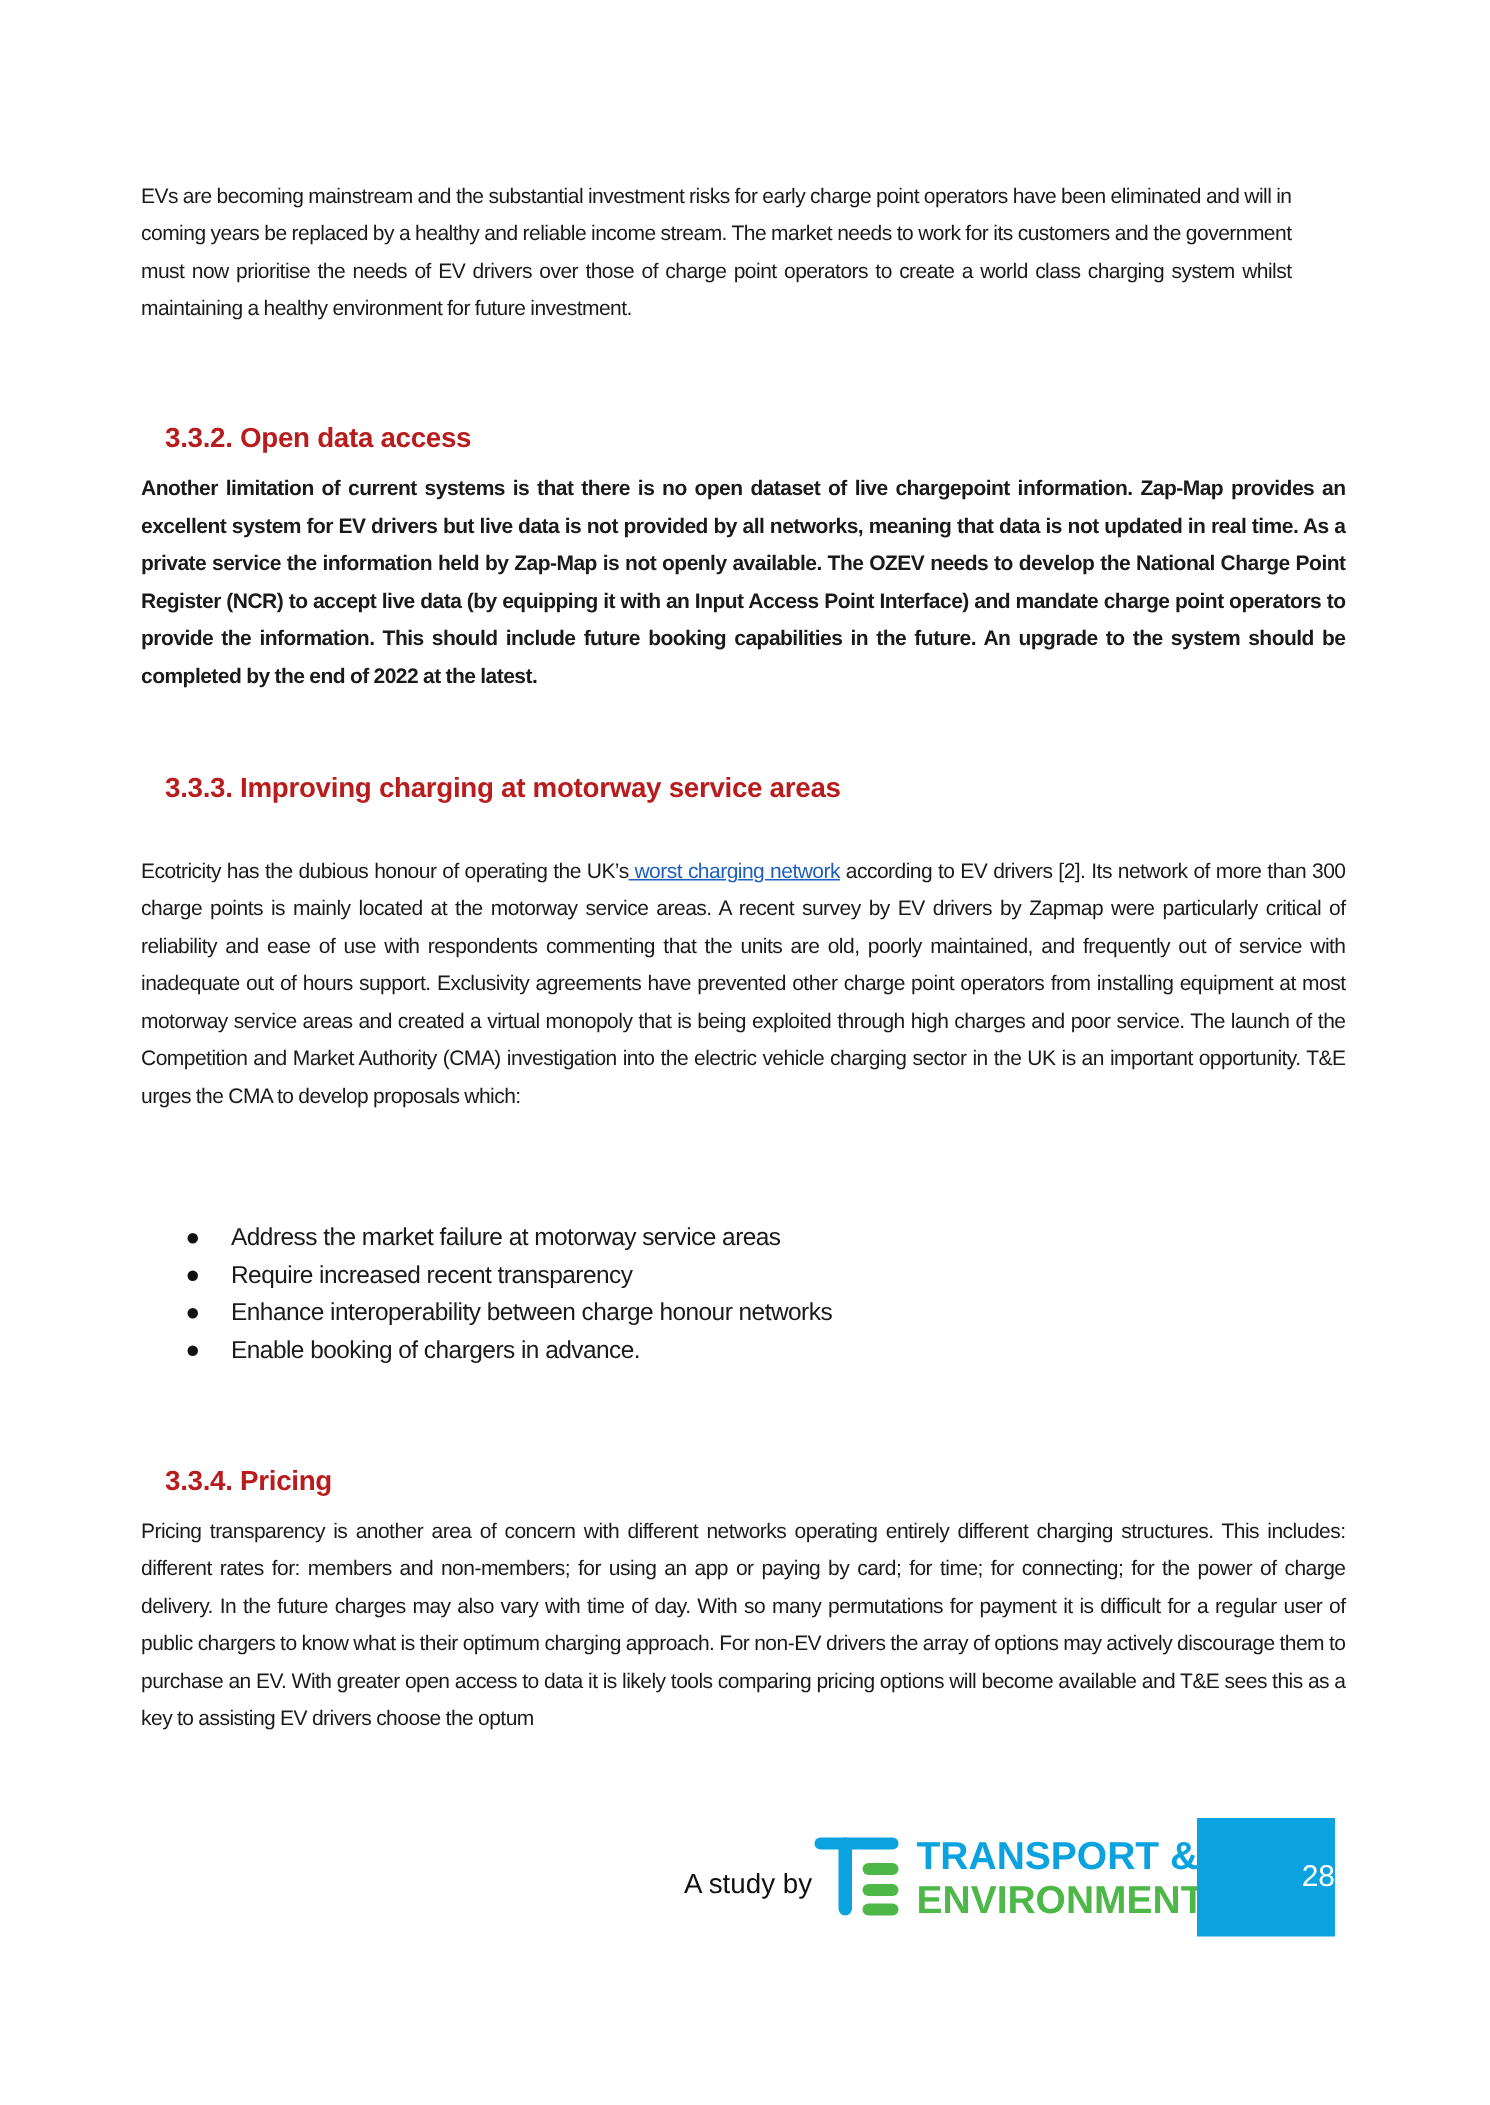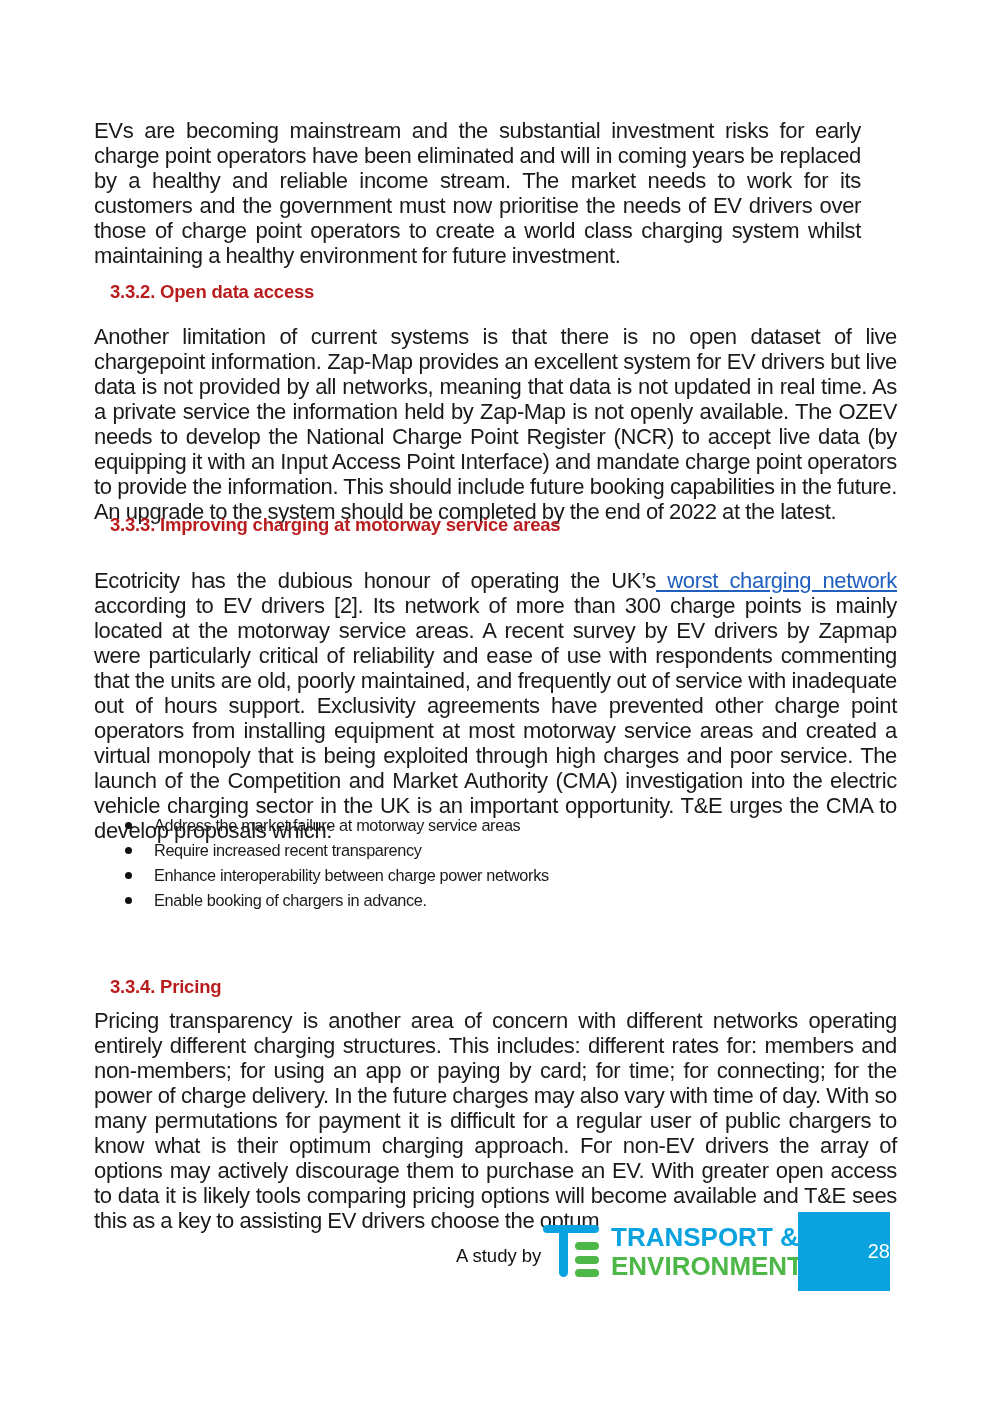--- a/index.html
+++ b/index.html
@@ -1,22 +1,22 @@
 <!DOCTYPE html>
 <html><head>
 <meta charset="utf-8">
 <style>
   html, body { margin:0; padding:0; background:#ffffff; }
   body { width:993px; height:1403px; position:relative; overflow:hidden;
          font-family:"Liberation Sans", sans-serif; color:#1a1a1a; }
   .page { position:absolute; left:0; top:0; width:993px; height:1403px; }
-  .p { position:absolute; left:94px; font-size:22px; line-height:25px;
+  .p { position:absolute; left:94px; font-size:14px; line-height:25px;
        text-align:justify; letter-spacing:-0.35px; word-spacing:-0.3px; }
   .p1 { top:118px; width:767px; }
-  .p2 { top:324px; width:803px; }
+  .p2 { top:313px; width:803px;font-weight:bold; }
   .p3 { top:568px; width:803px; }
   .p4 { top:1008px; width:803px; }
   .h { position:absolute; left:94px; font-size:18.5px; font-weight:bold;
        letter-spacing:-0.2px; color:#b91c1c; margin:16px; }
   .h1 { top:265px; } .h2 { top:498px; } .h3 { top:960px; }
   a.link { color:#1f5fbf; }
   ul.bullets { position:absolute; left:94px; top:813px; margin:0; padding:0;
        list-style:none; font-size:16.3px; line-height:25px; letter-spacing:-0.35px; }
   ul.bullets li { position:relative; padding-left:60px; }
   ul.bullets li .dot { position:absolute; left:31px; top:9px; width:7px; height:7px;
@@ -37,21 +37,21 @@
 
   <h2 class="h h1">3.3.2. Open data access</h2>
   <div class="p p2">Another limitation of current systems is that there is no open dataset of live chargepoint information. Zap-Map provides an excellent system for EV drivers but live data is not provided by all networks, meaning that data is not updated in real time. As a private service the information held by Zap-Map is not openly available.  The OZEV needs to develop the National Charge Point Register (NCR) to accept live data (by equipping it with an Input Access Point Interface) and mandate charge point operators to provide the information. This should include future booking capabilities in the future.  An upgrade to the system should be completed by the end of 2022 at the latest.</div>
 
   <h2 class="h h2">3.3.3. Improving charging at motorway service areas</h2>
   <div class="p p3"><span>Ecotricity has the dubious honour of operating the UK’s</span><a class="link" href="#"> worst charging network</a><span> according to EV drivers [2]. Its network of more than 300 charge points is mainly located at the motorway service areas. A recent survey by EV drivers by Zapmap were particularly critical of reliability and ease of use with respondents commenting that the units are old, poorly maintained, and frequently out of service with inadequate out of hours support.  Exclusivity agreements have prevented other charge point operators from installing equipment at most motorway service areas and created a virtual monopoly that is being exploited through high charges and poor service. The launch of the Competition and Market Authority (CMA) investigation into the electric vehicle charging sector in the UK is an important opportunity. T&amp;E urges the CMA to develop proposals which:</span></div>
 
   <ul class="bullets">
     <li><span class="dot"></span><span>Address the market failure at motorway service areas</span></li>
     <li><span class="dot"></span><span>Require increased recent transparency</span></li>
-    <li><span class="dot"></span><span>Enhance interoperability between charge power networks</span></li>
+    <li><span class="dot"></span><span>Enhance interoperability between charge honour networks</span></li>
     <li><span class="dot"></span><span>Enable booking of chargers in advance.</span></li>
   </ul>
 
   <h2 class="h h3">3.3.4. Pricing</h2>
   <div class="p p4">Pricing transparency is another area of concern with different networks operating entirely different charging structures. This includes: different rates for: members and non-members; for using an app or paying by card; for time; for connecting; for the power of charge delivery. In the future charges may also vary with time of day. With so many permutations for payment it is difficult for a regular user of public chargers to know what is their optimum charging approach. For non-EV drivers the array of options may actively discourage them to purchase an EV. With greater open access to data it is likely tools comparing pricing options will become available and T&amp;E sees this as a key to assisting EV drivers choose the optum</div>
 
   <div class="footer">
     <span class="study">A study by</span>
     <svg class="logo" viewBox="0 0 265 58" xmlns="http://www.w3.org/2000/svg">
       <rect x="2" y="3" width="56" height="8" rx="4" fill="#0aa3e0"></rect>

